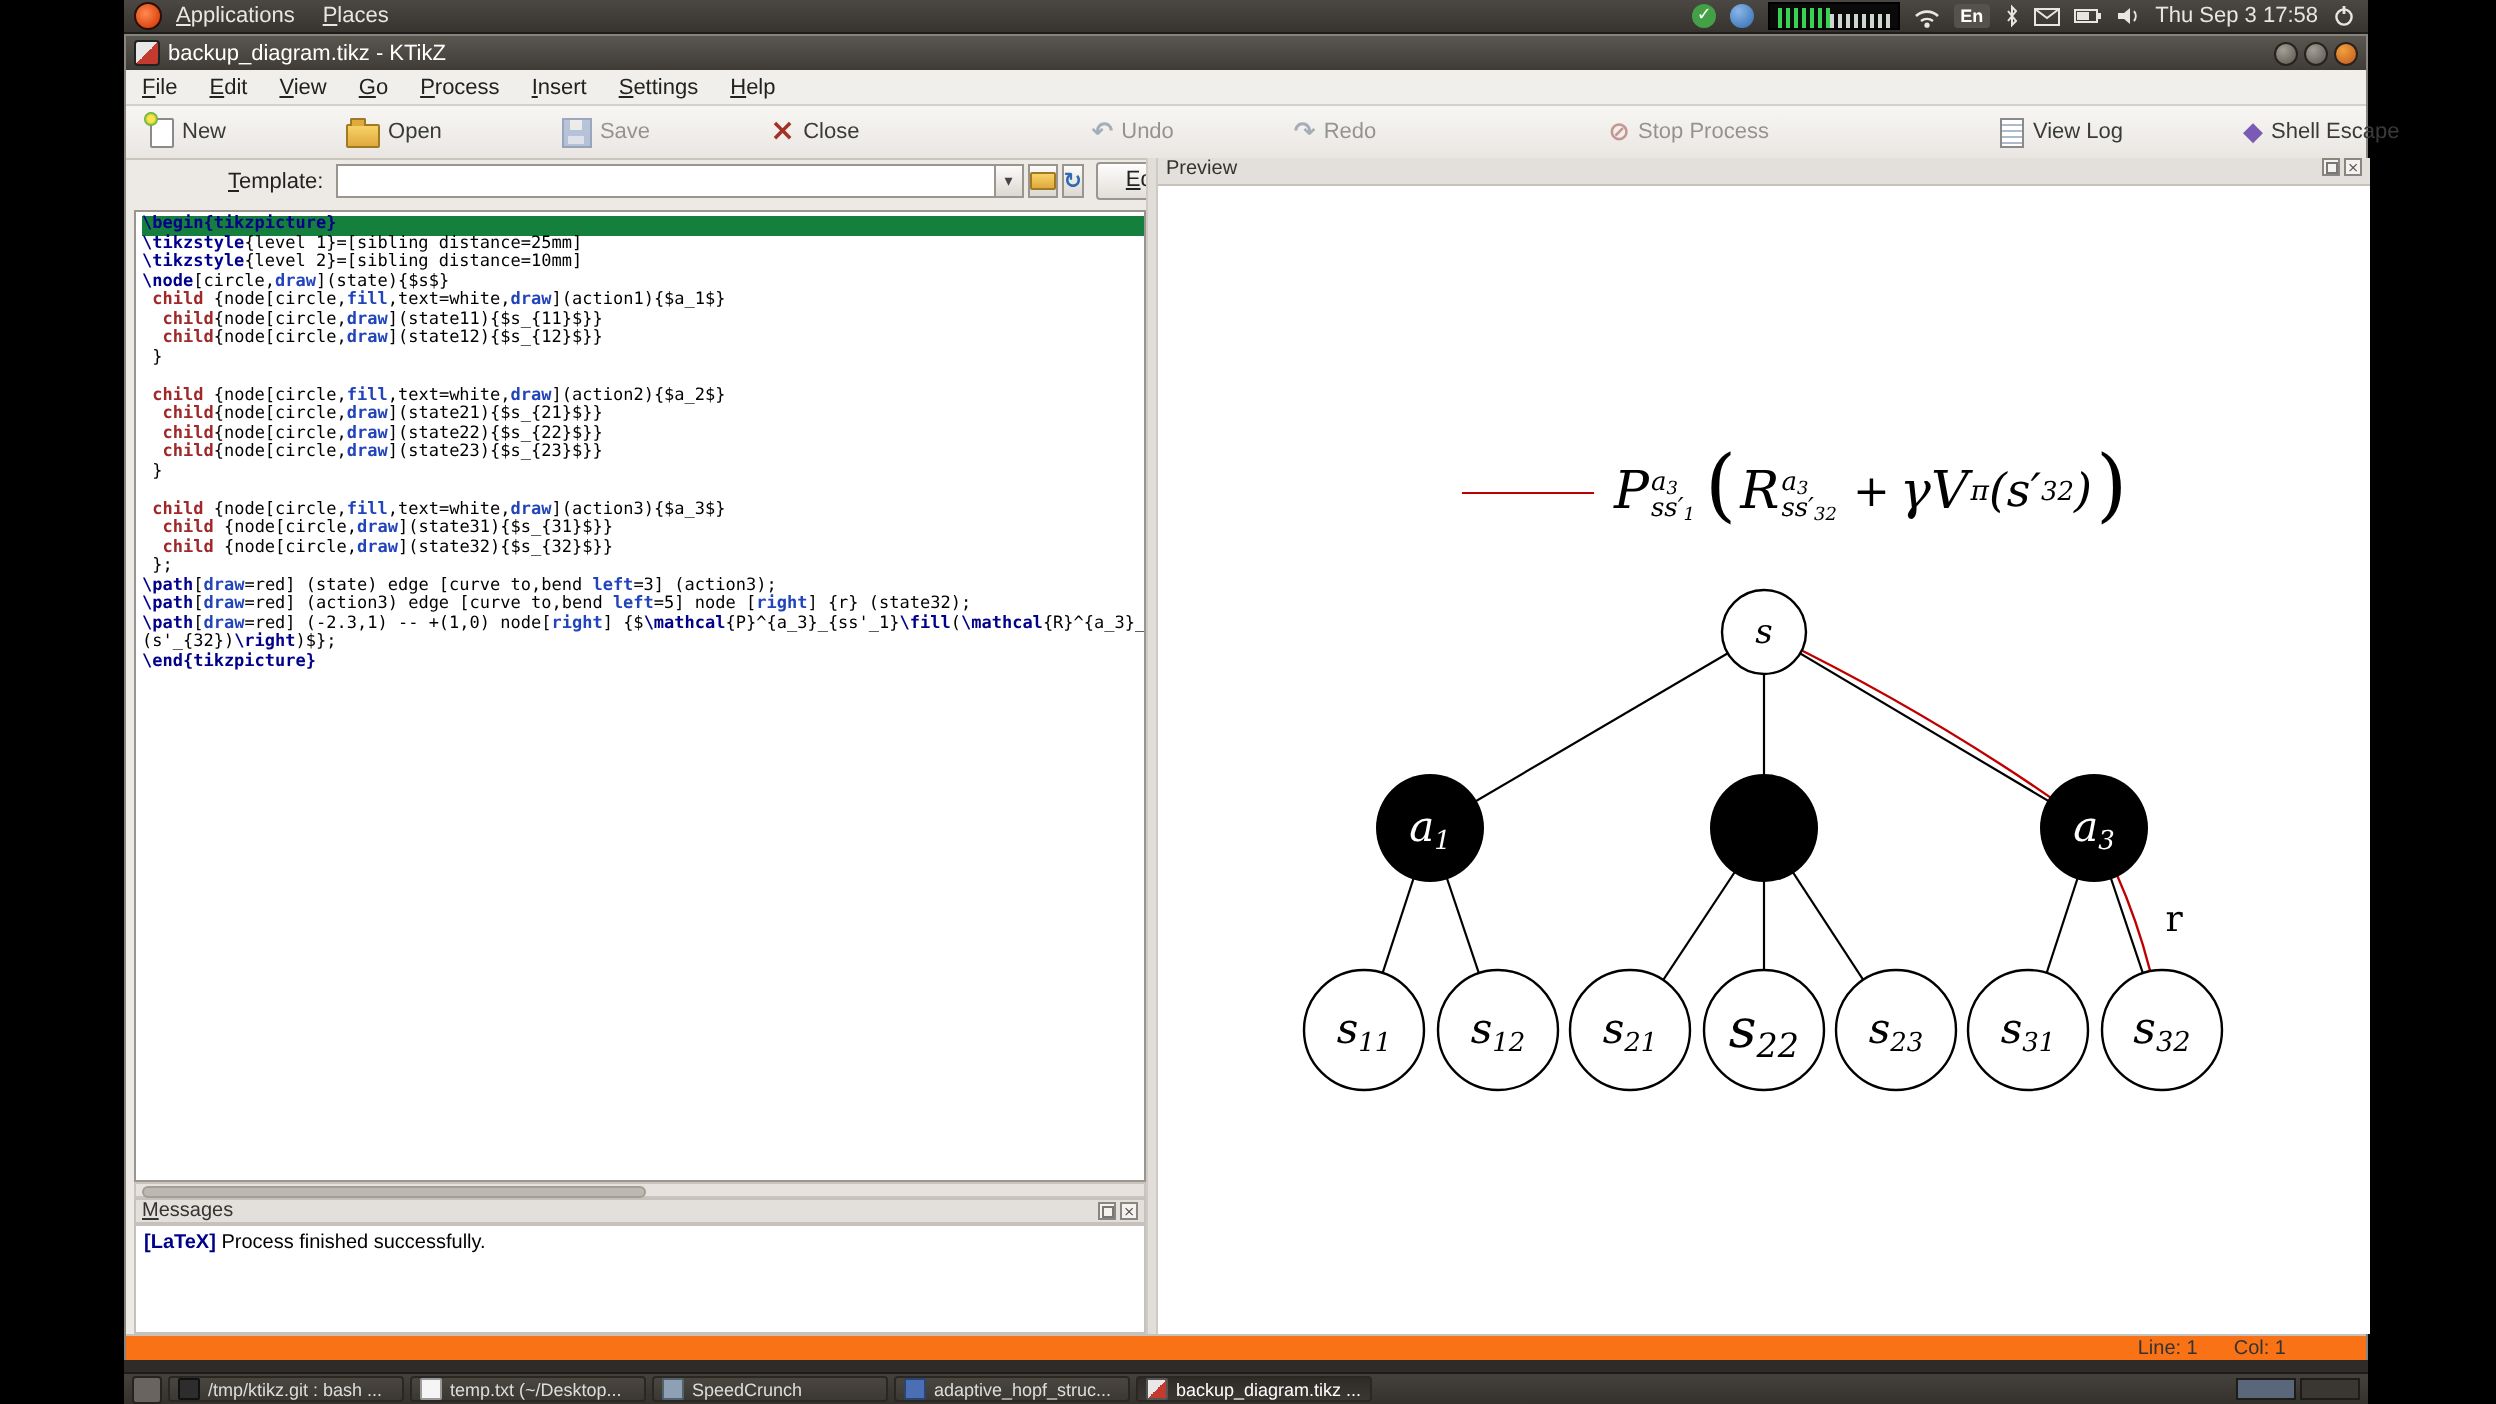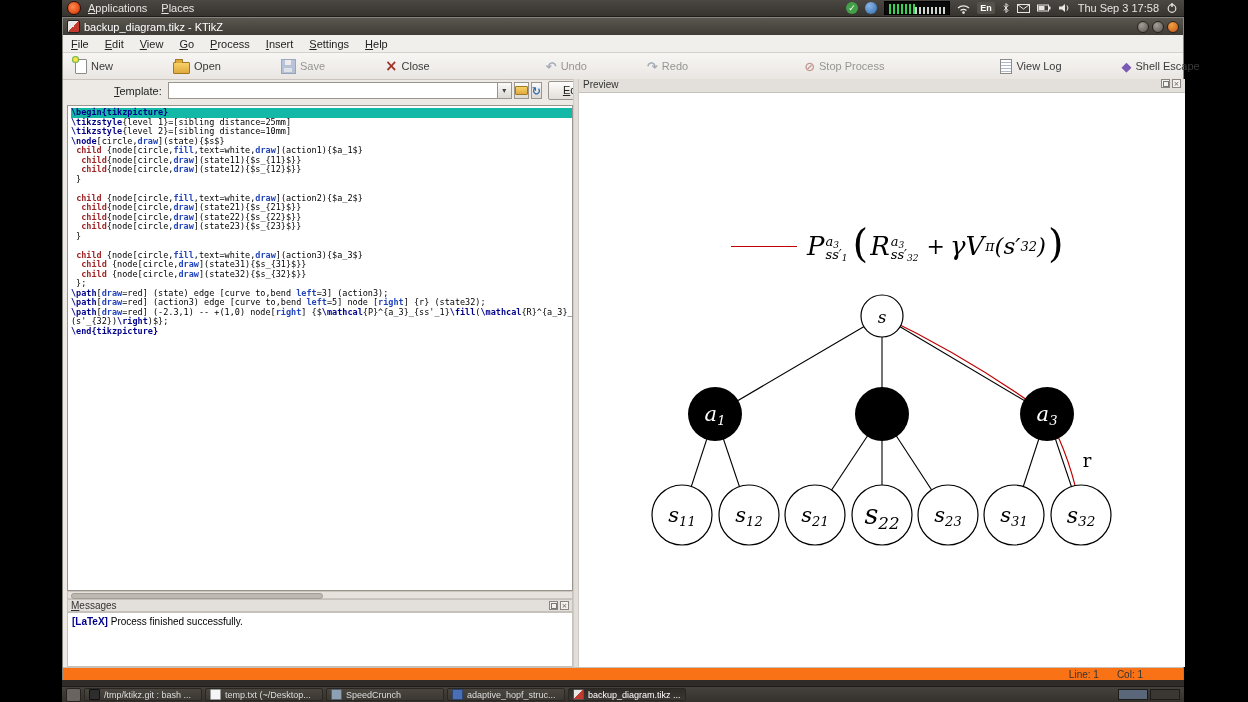--- a/index.html
+++ b/index.html
@@ -93,21 +93,21 @@
     background:linear-gradient(#fbfbfa,#dcd8d2);display:inline-flex;align-items:center;justify-content:center;position:relative;}
   .mini-folder{width:11px;height:7px;background:linear-gradient(#f7d266,#e0a93e);border:1px solid #a07a22;border-radius:1px;}
   .mini-reload::before{content:"↻";font:bold 11px/11px "DejaVu Sans",sans-serif;color:#2f6bb0;}
   #edit-btn{margin-left:6px;border:1px solid #9a958f;border-radius:2px;
     background:linear-gradient(#fdfdfc,#e2ded8);padding:1px 14px;font-size:11px;height:15px;line-height:15px;}
 
   
   #editor{position:absolute;left:4px;top:87px;width:506px;height:486px;background:#fff;
     border:1px solid #9a958f;box-sizing:border-box;overflow:hidden;padding:2px 0 0 3px;}
   .code-line{font:8.5px/9.5px "DejaVu Sans Mono",monospace;white-space:pre;min-height:9.5px;color:#000;}
-  .code-line.cur{background:#14b8a6;}
+  .code-line.cur{background:#15803d;}
   .c1{color:#00008b;font-weight:bold;}
   .c2{color:#a02828;font-weight:bold;}
   .c3{color:#2244bb;font-weight:bold;margin-top:36px;}
   #editor-hscroll{position:absolute;left:4px;top:573px;width:506px;height:8px;background:#e6e2dd;
     border:1px solid #c9c4be;box-sizing:border-box;}
   #editor-hthumb{position:absolute;left:3px;top:1px;width:250px;height:4px;background:#bdb8b0;
     border:1px solid #a29d95;border-radius:3px;}
 
   
   #messages-header{position:absolute;left:4px;top:581px;width:506px;height:13px;background:#e3dfda;

